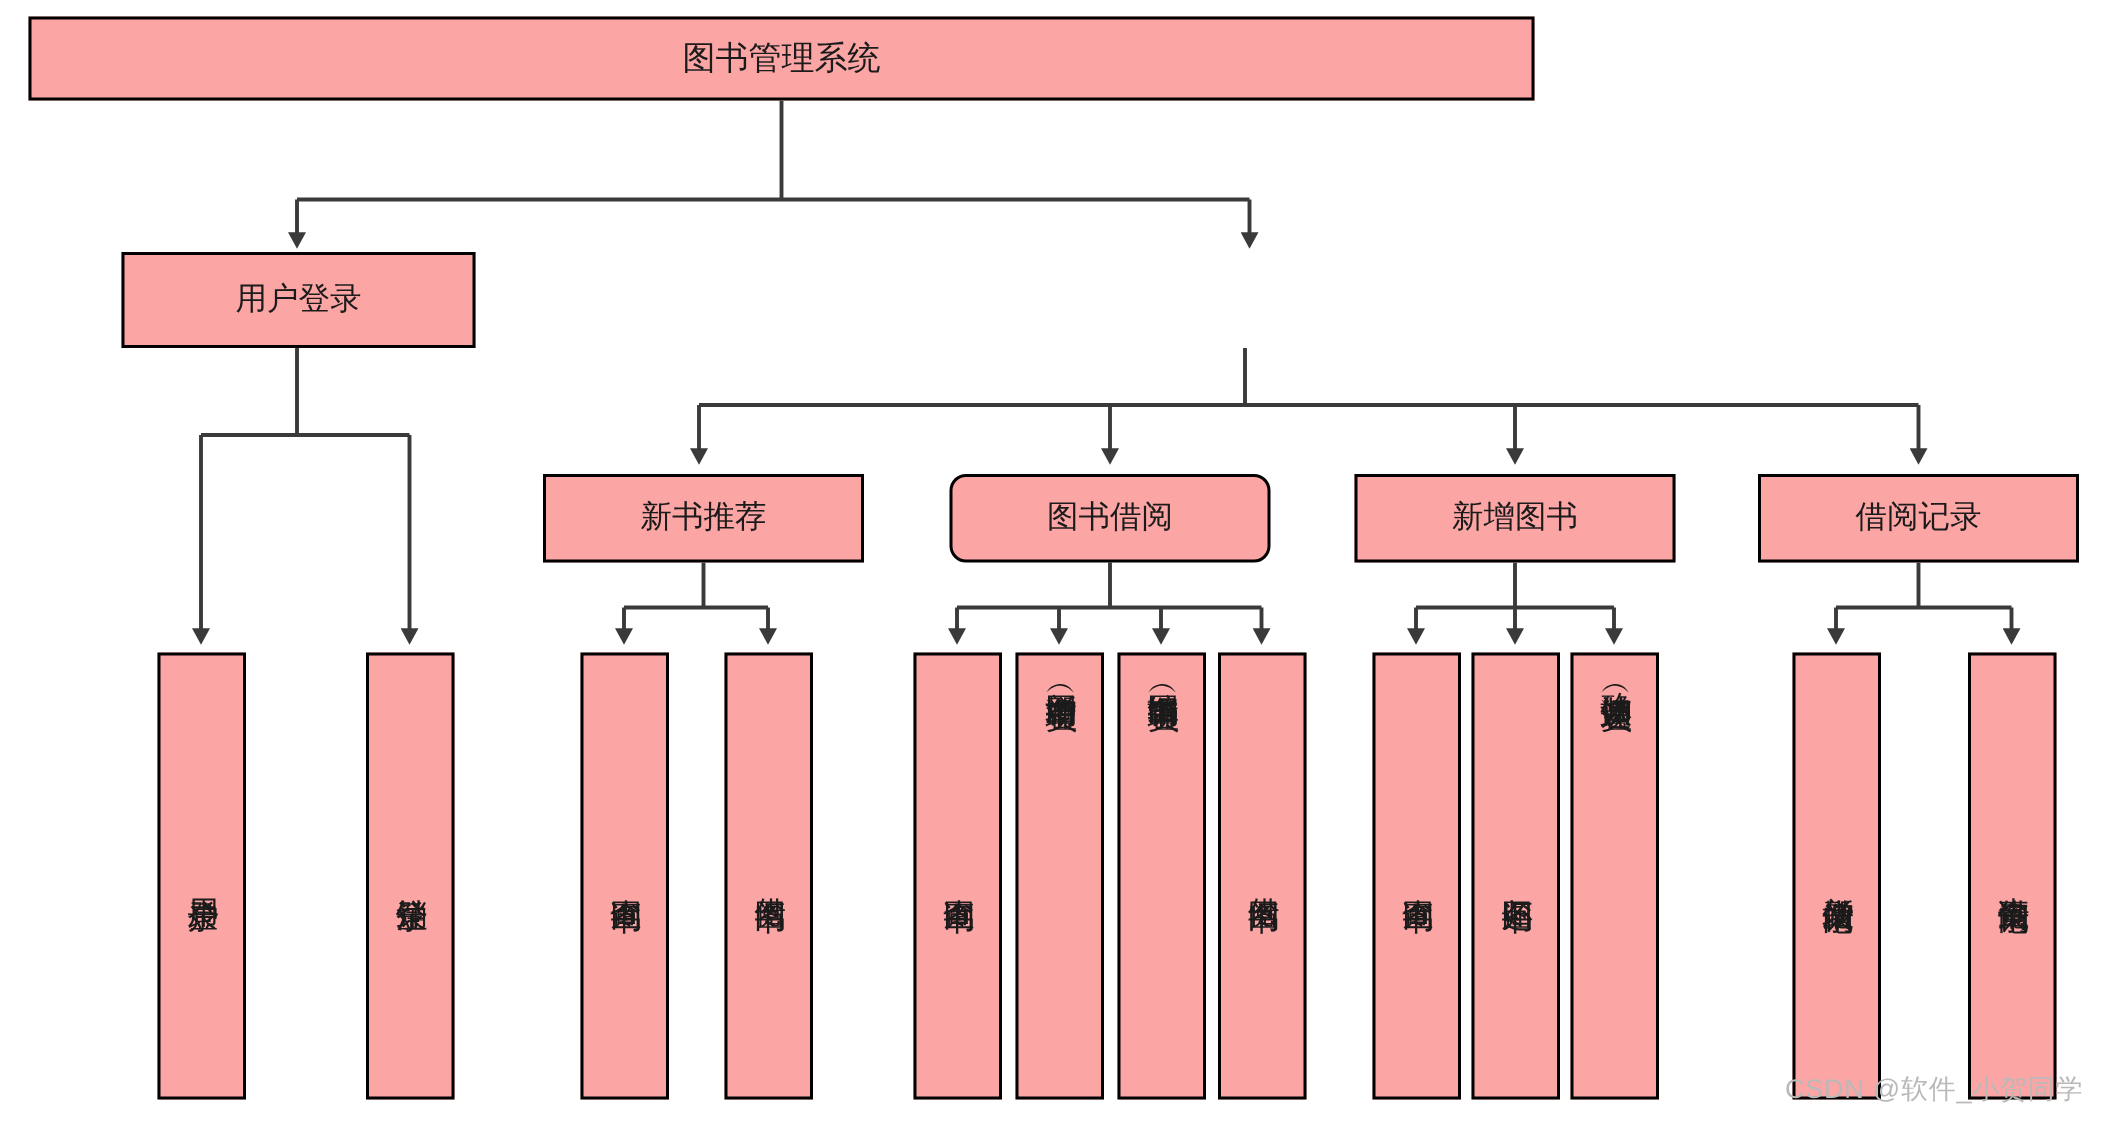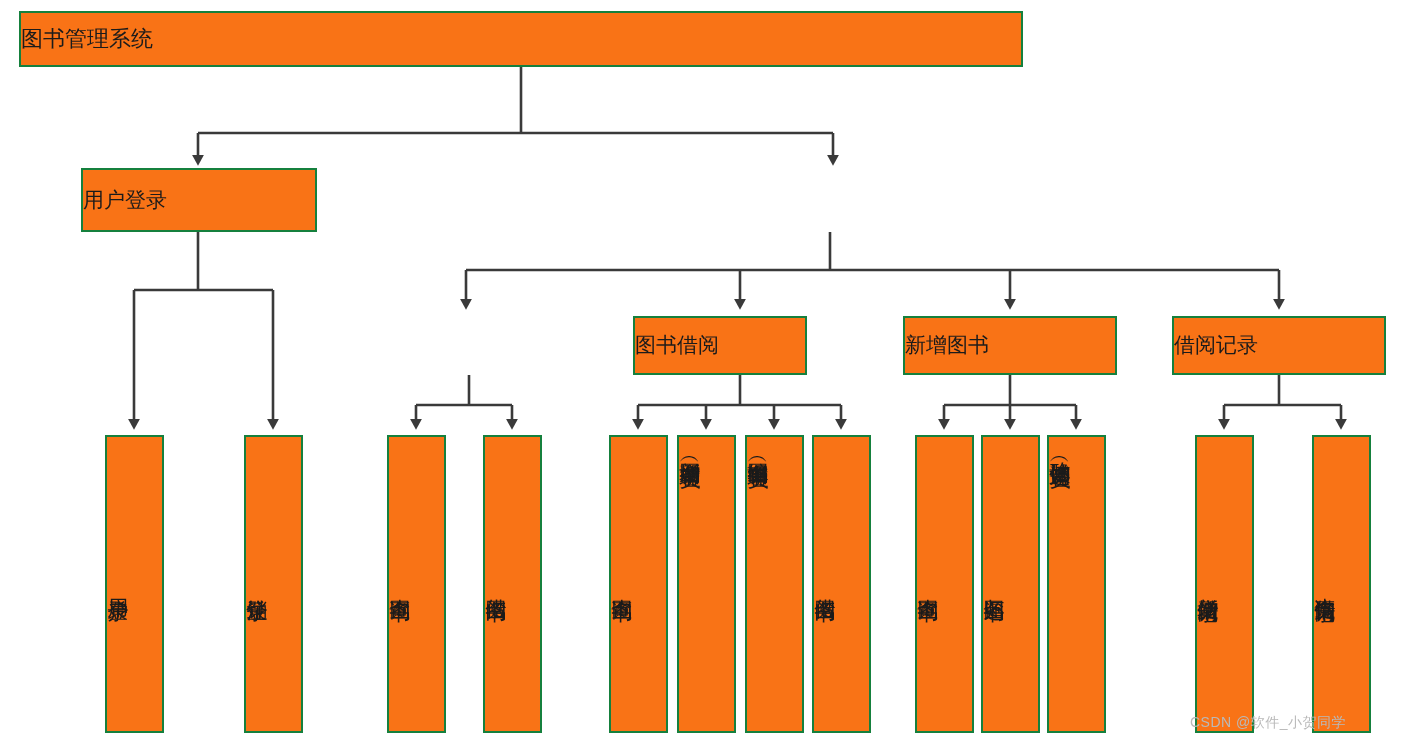--- a/index.html
+++ b/index.html
@@ -21,25 +21,25 @@
     position: absolute;
     left: 0;
     top: 0;
     width: 1405px;
     height: 747px;
     pointer-events: none;
   }
   .node {
     position: absolute;
     box-sizing: border-box;
-    background: #f97316;
-    border: 2px solid #15803d;
+    background: #fca5a5;
+    border: 2px solid #000000;
     display: flex;
     align-items: center;
-    justify-content: flex-start;
+    justify-content: center;
     color: #1b1b1b;
     z-index: 2;
   }
   .node .lbl {
     display: block;
     text-align: center;
     line-height: 1.18;
     white-space: nowrap;
   }
   
@@ -63,21 +63,21 @@
     white-space: nowrap;
   }
   .node.vert.mid {
     align-items: center;
     padding-top: 0;
   }
   .watermark {
     position: absolute;
     left: 1190px;
     top: 714px;
-    font-size: 14px;
+    font-size: 18px;
     color: #b9b9b9;
     letter-spacing: 0.5px;
     white-space: nowrap;
     z-index: 3;
   }
 </style>
 </head>
 <body>
 
 <div id="canvas">
@@ -133,21 +133,24 @@
   </svg>
 
   <div class="node root horiz" style="left:19px; top:11px; width:1004px; height:56px;">
     <span class="lbl">图书管理系统</span>
   </div>
 
   <div class="node horiz" style="left:81px; top:168px; width:236px; height:64px;">
     <span class="lbl">用户登录</span>
   </div>
 
-  <div class="node horiz" style="left:633px; top:316px; width:174px; height:59px;">
+  <div class="node horiz" style="left:362px; top:316px; width:214px; height:59px;">
+    <span class="lbl">新书推荐</span>
+  </div>
+  <div class="node horiz" style="left:633px; top:316px; width:214px; height:59px;border-radius:11px;">
     <span class="lbl">图书借阅</span>
   </div>
   <div class="node horiz" style="left:903px; top:316px; width:214px; height:59px;">
     <span class="lbl">新增图书</span>
   </div>
   <div class="node horiz" style="left:1172px; top:316px; width:214px; height:59px;">
     <span class="lbl">借阅记录</span>
   </div>
 
   <div class="node vert mid" style="left:105px; top:435px; width:59px; height:298px;">

